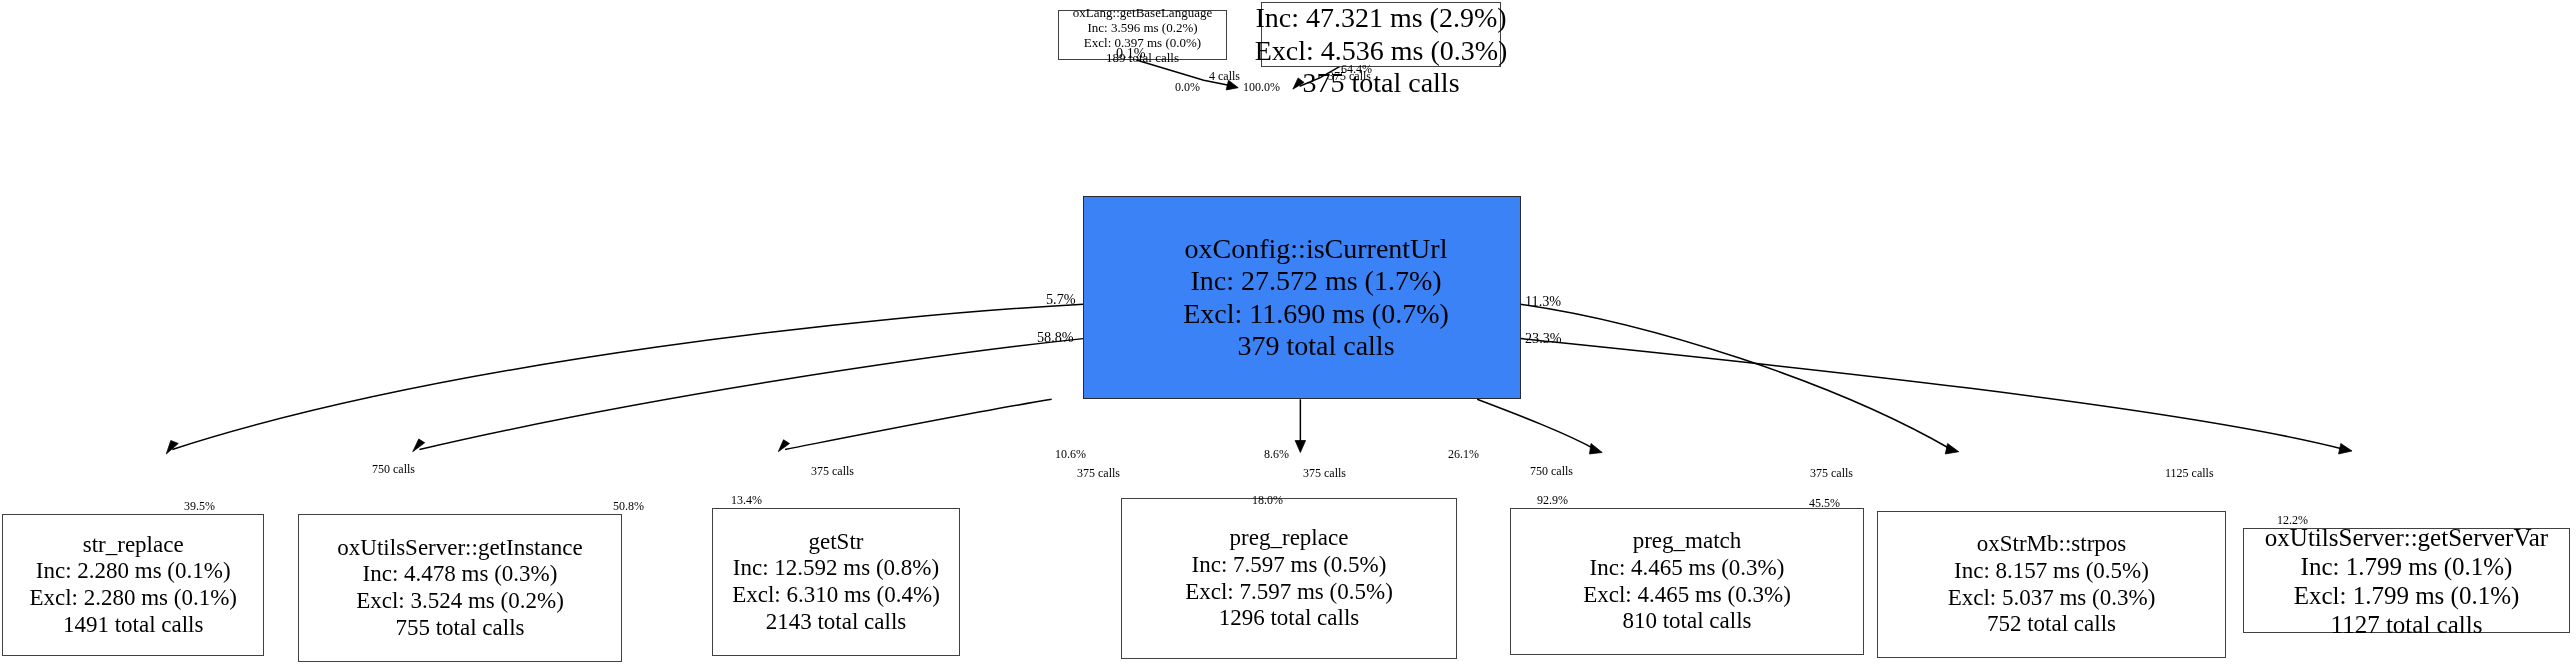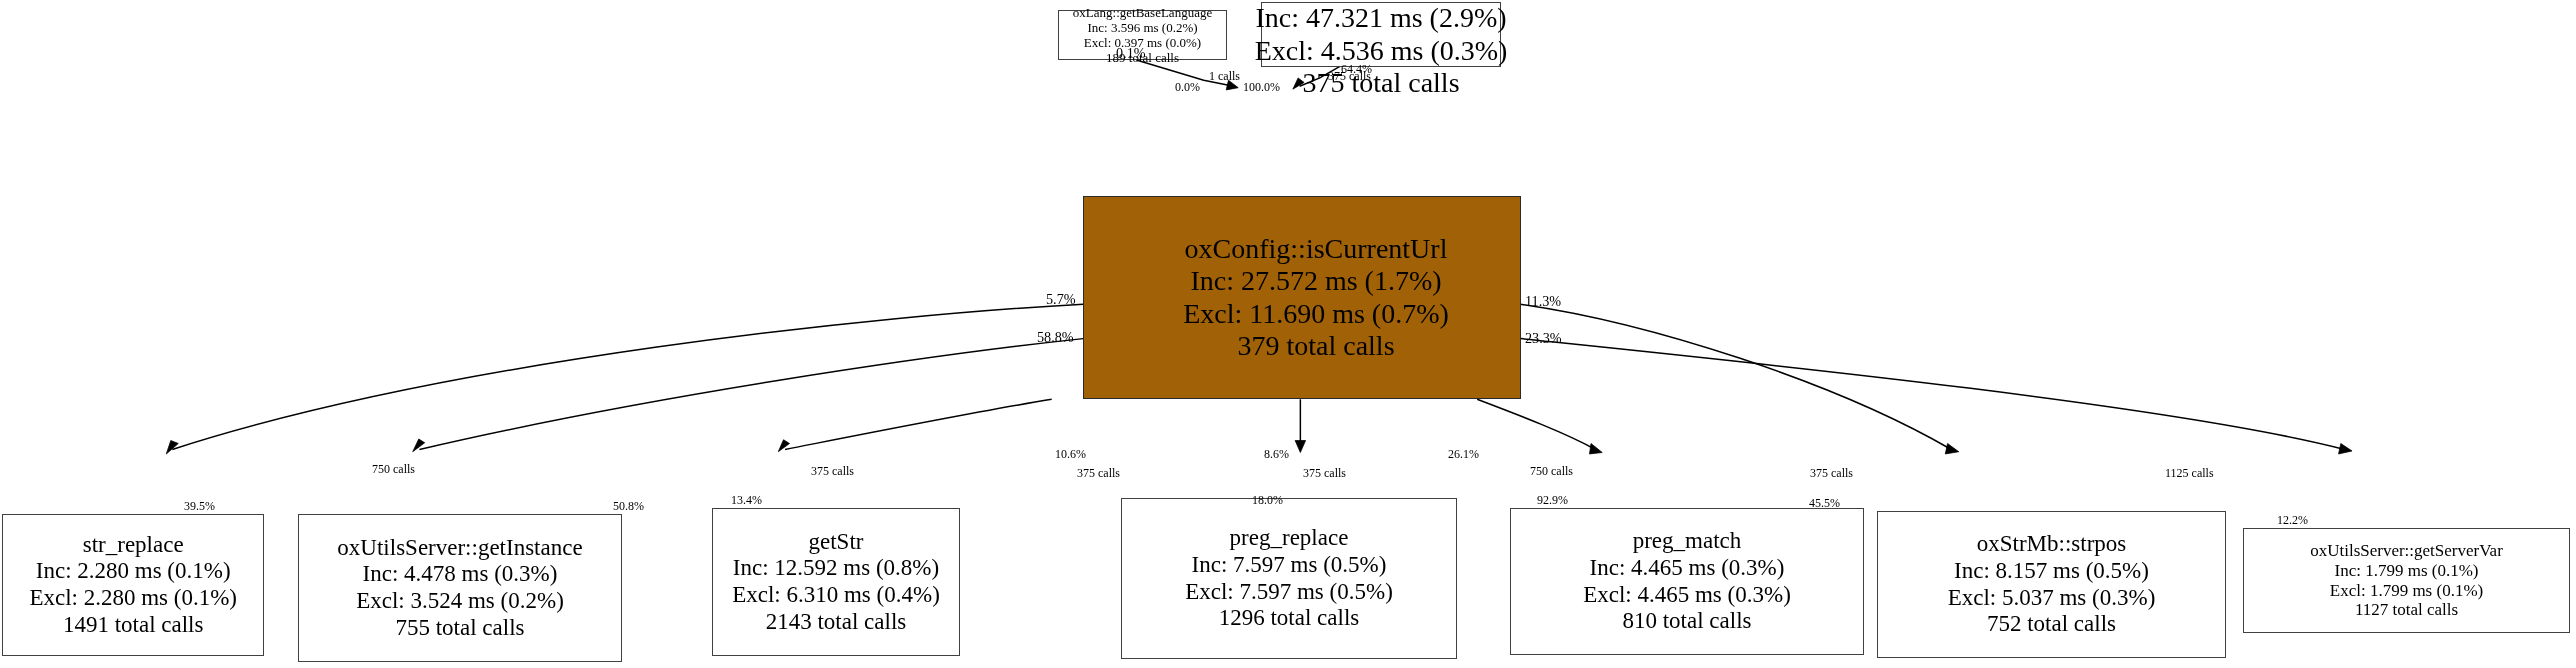--- a/index.html
+++ b/index.html
@@ -32,21 +32,21 @@
   }
   .node .nline { display: block; }
   .node .fname { font-weight: normal; }
 
   
   .node.big   { font-size: 28px; }
   .node.std   { font-size: 23px; }
   .node.tiny  { font-size: 13px; border-width: 1.5px; }
 
   .node.root {
-    background: #a16207;
+    background: #3b82f6;
     border: 1.5px solid #2a2a2a;
     padding-left: 28px;
   }
 
   
   #edges {
     position: absolute;
     left: 0; top: 0;
     width: 2576px;
     height: 669px;
@@ -176,29 +176,29 @@
     <span class="nline">810 total calls</span>
   </div>
 
   <div class="node std" style="left:1877px; top:511px; width:349px; height:147px;">
     <span class="nline fname">oxStrMb::strpos</span>
     <span class="nline">Inc: 8.157 ms (0.5%)</span>
     <span class="nline">Excl: 5.037 ms (0.3%)</span>
     <span class="nline">752 total calls</span>
   </div>
 
-  <div class="node" style="left:2243px; top:528px; width:327px; height:105px; font-size:17px;">
+  <div class="node" style="left:2243px; top:528px; width:327px; height:105px; font-size:25px;">
     <span class="nline fname">oxUtilsServer::getServerVar</span>
     <span class="nline">Inc: 1.799 ms (0.1%)</span>
     <span class="nline">Excl: 1.799 ms (0.1%)</span>
     <span class="nline">1127 total calls</span>
   </div>
 
   <div class="elabel sm" style="left:1116px; top:46px;">0.1%</div>
-  <div class="elabel xs" style="left:1209px; top:70px;">1 calls</div>
+  <div class="elabel xs" style="left:1209px; top:70px;">4 calls</div>
   <div class="elabel xs" style="left:1175px; top:81px;">0.0%</div>
 
   <div class="elabel xs" style="left:1341px; top:63px;">64.4%</div>
   <div class="elabel xs" style="left:1328px; top:70px;">375 calls</div>
   <div class="elabel xs" style="left:1243px; top:81px;">100.0%</div>
 
   <div class="elabel sm" style="left:1046px; top:292px;">5.7%</div>
   <div class="elabel xs" style="left:372px; top:463px;">750 calls</div>
   <div class="elabel xs" style="left:184px; top:500px;">39.5%</div>
 

